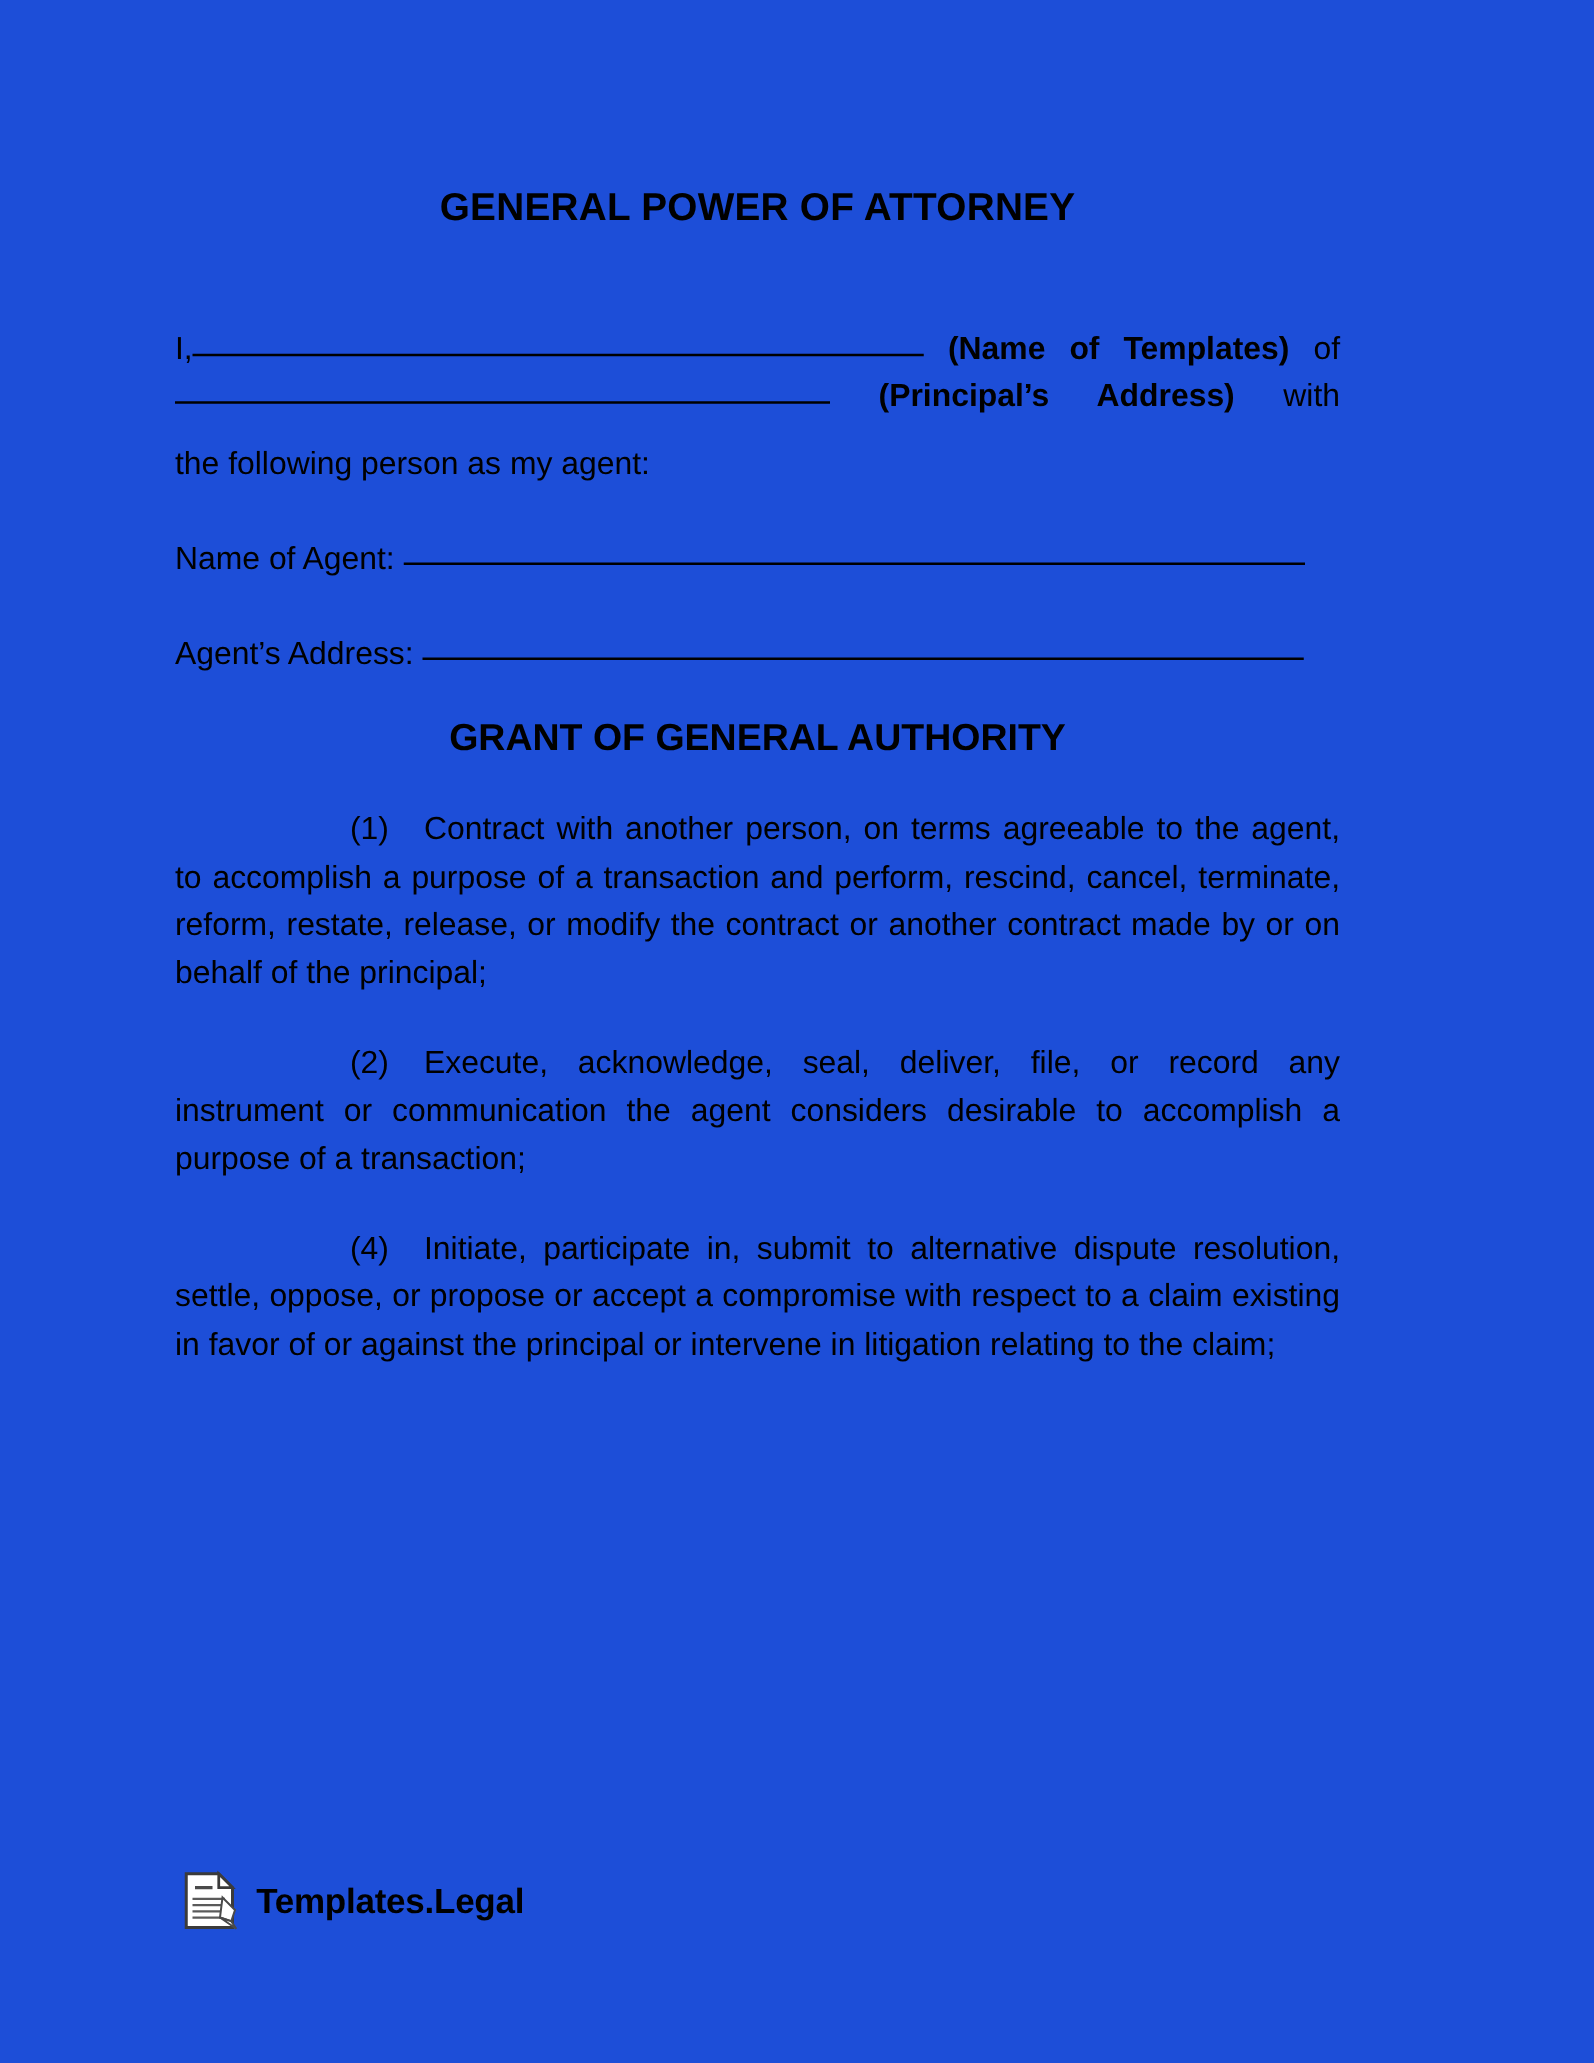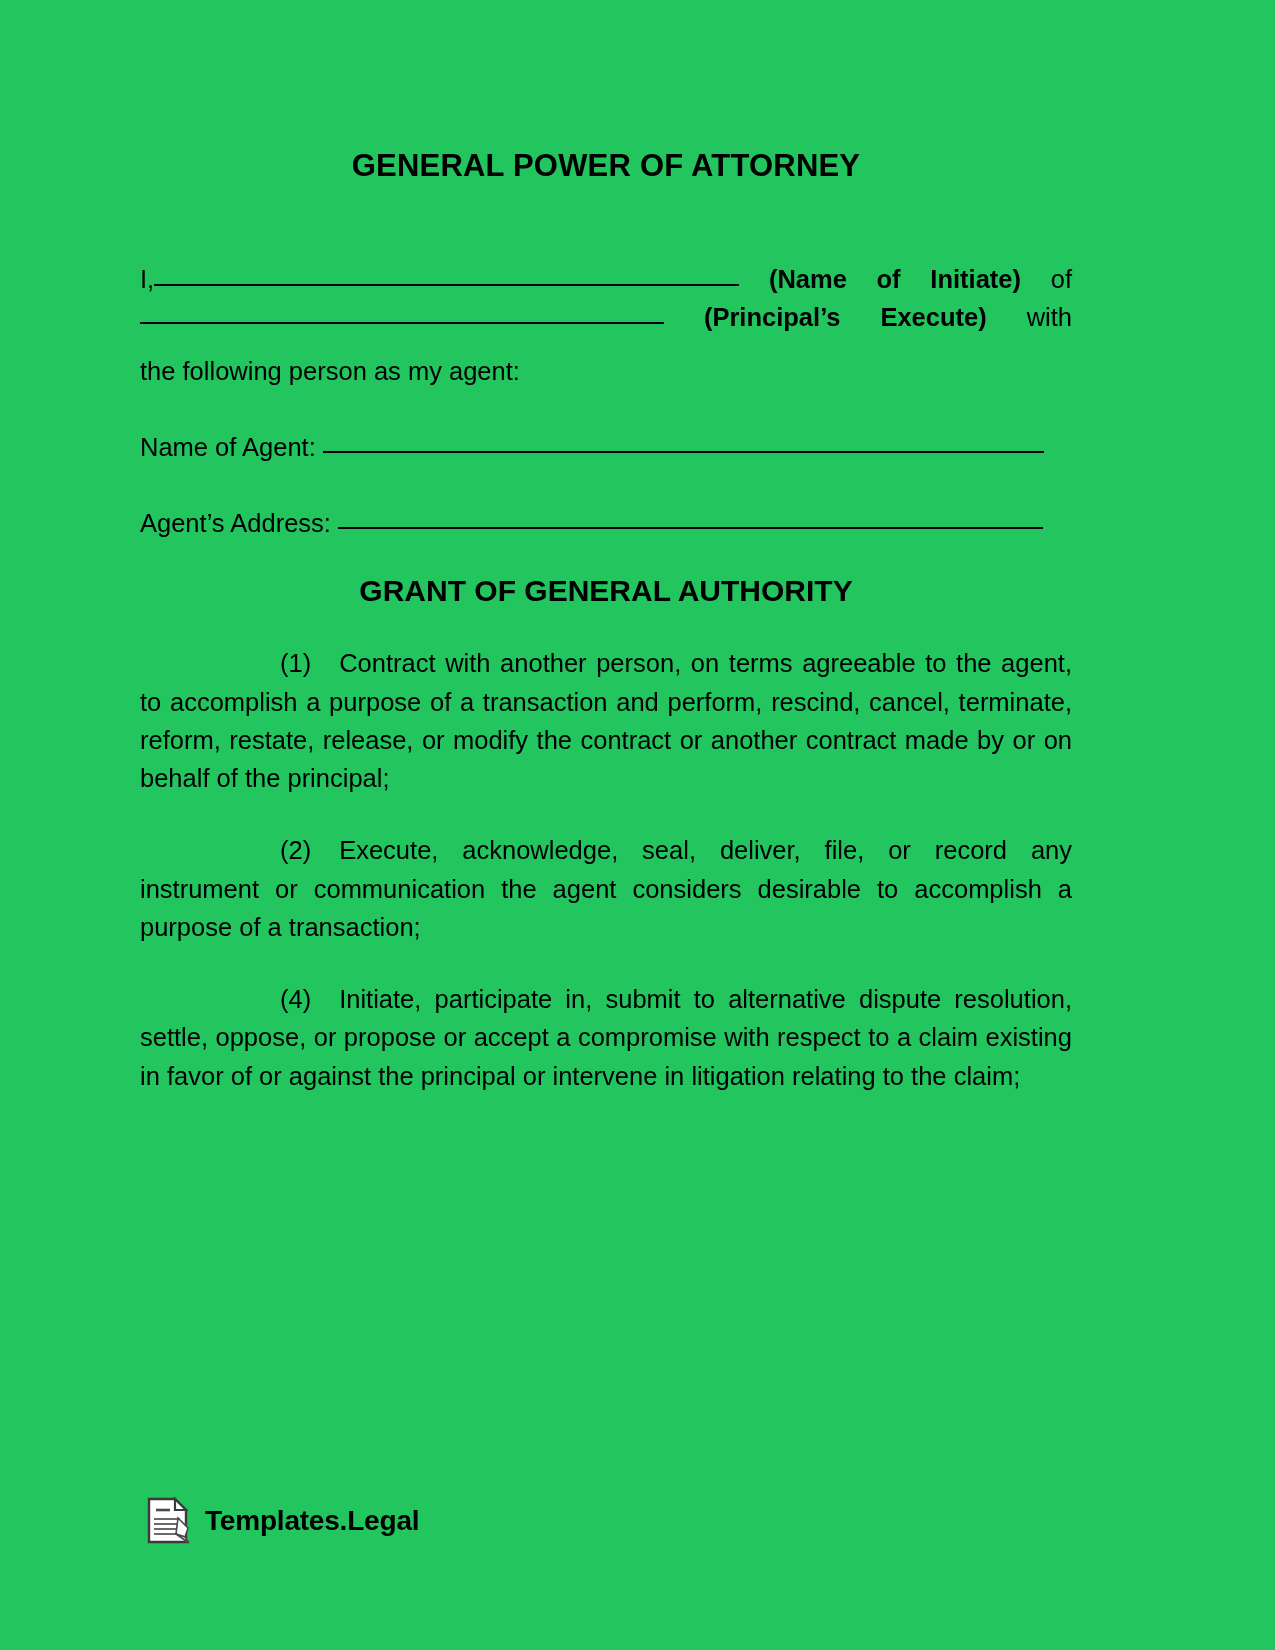--- a/index.html
+++ b/index.html
@@ -9,21 +9,21 @@
     background: #ffffff;
   }
   body {
     font-family: "Liberation Sans", sans-serif;
     color: #000000;
   }
   .page {
     position: relative;
     width: 1275px;
     height: 1650px;
-    background: #22c55e;
+    background: #1d4ed8;
     box-sizing: border-box;
     overflow: hidden;
   }
   .content {
     position: absolute;
     left: 140px;
     top: 0;
     width: 932px;
   }
 
@@ -145,22 +145,22 @@
 </style>
 </head>
 <body>
 
 <div class="page">
   <div class="content">
 
     <h1 class="doc-title">GENERAL POWER OF ATTORNEY</h1>
 
     <div class="intro-block">
-      <span class="intro-line"><span>I,</span><span class="fill fill-principal-name"></span> <span class="bold-label">(Name of Initiate)</span> <span>of</span></span>
-      <span class="intro-line"><span class="fill fill-principal-addr"></span> <span class="bold-label">(Principal’s Execute)</span> <span>with</span></span>
+      <span class="intro-line"><span>I,</span><span class="fill fill-principal-name"></span> <span class="bold-label">(Name of Templates)</span> <span>of</span></span>
+      <span class="intro-line"><span class="fill fill-principal-addr"></span> <span class="bold-label">(Principal’s Address)</span> <span>with</span></span>
       <span class="intro-line-last">the following person as my agent:</span>
     </div>
 
     <div class="field-row">
       <span>Name of Agent:</span>
       <span class="fill-rest fill-agent-name"></span>
     </div>
 
     <div class="field-row">
       <span>Agent’s Address:</span>

